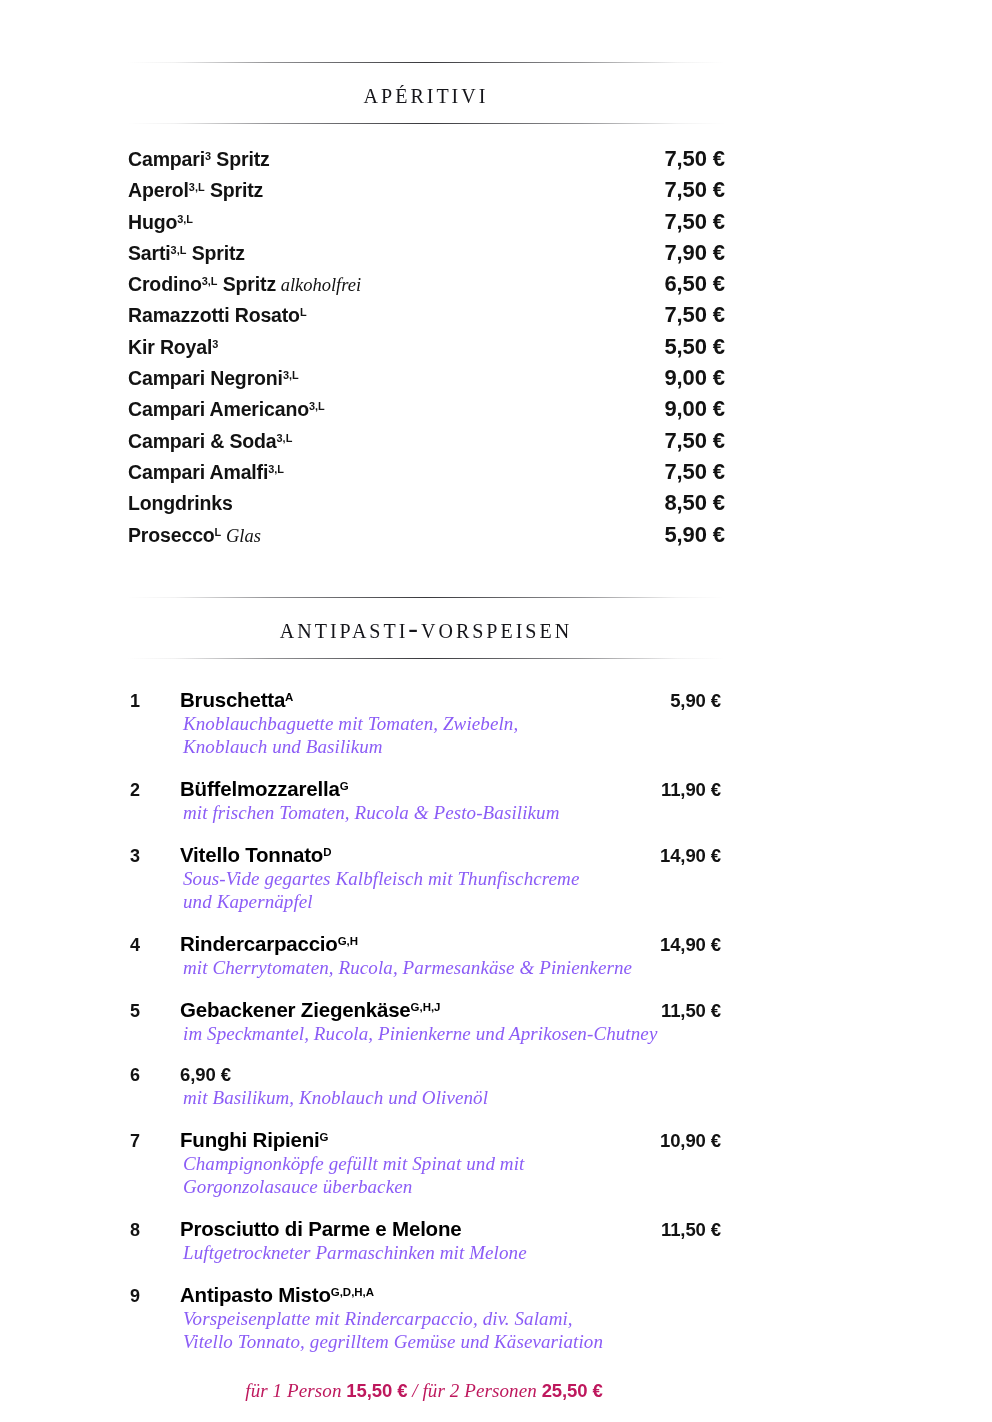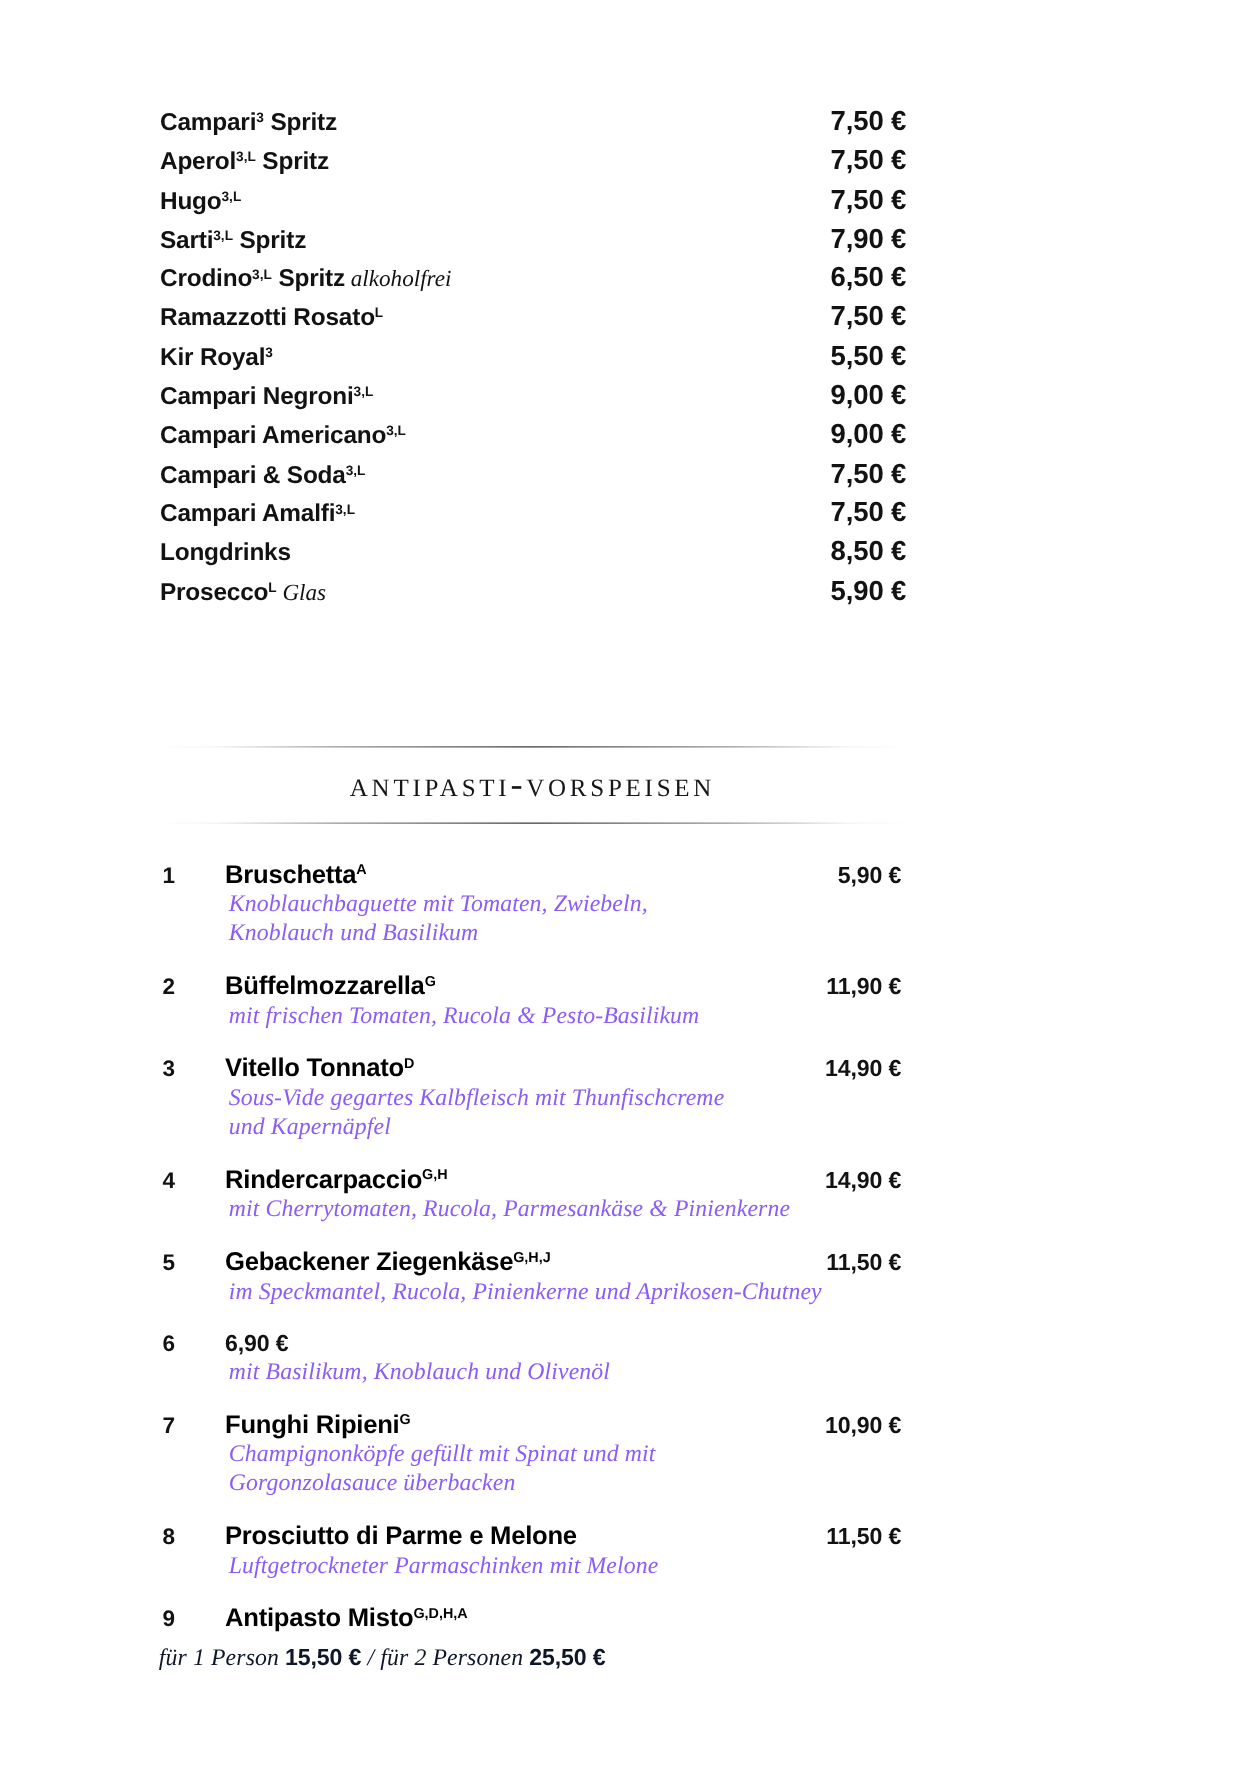--- a/index.html
+++ b/index.html
@@ -144,40 +144,45 @@
     line-height: 1.21;
     color: #8b5cf6;
     margin-left: 56px;
     margin-top: 1px;
     letter-spacing: 0.1px;
   }
   .dual-price {
     font-family: "Liberation Serif", serif;
     font-style: italic;
     font-size: 19px;
-    color: #0f172a;
-    text-align: left;
+    color: #be185d;
+    text-align: center;
     padding-right: 4px;
-    margin-top: 8px;
+    margin-top: 26px;
     letter-spacing: 0.1px;
   }
   .dual-price b {
     font-family: "Liberation Sans", sans-serif;
     font-style: normal;
     font-weight: bold;
     font-size: 18.5px;
     letter-spacing: -0.1px;
   }
 </style>
 </head>
 <body>
 
 <div class="page">
 
   <div class="section" id="section-aperitivi" style="top:62px;">
+    <div class="section-head">
+      <div class="rule"></div>
+      <div class="section-title">Apéritivi</div>
+      <div class="rule"></div>
+    </div>
     <div class="drinks" id="drinks-list">
         <div class="drink-row">
           <div class="drink-name">Campari<sup class="alg">3</sup> Spritz</div>
           <div class="drink-price">7,50 €</div>
         </div>
         <div class="drink-row">
           <div class="drink-name">Aperol<sup class="alg">3,L</sup> Spritz</div>
           <div class="drink-price">7,50 €</div>
         </div>
         <div class="drink-row">
@@ -296,18 +301,19 @@
             <div class="food-price">11,50 €</div>
           </div>
           <div class="food-desc">Luftgetrockneter Parmaschinken mit Melone</div>
         </div>
         <div class="food-item">
           <div class="food-head">
             <div class="food-num">9</div>
             <div class="food-name">Antipasto Misto<sup class="alg">G,D,H,A</sup></div>
             <div class="food-price"></div>
           </div>
+          <div class="food-desc">Vorspeisenplatte mit Rindercarpaccio, div. Salami,<br>Vitello Tonnato, gegrilltem Gemüse und Käsevariation</div>
           <div class="dual-price"><span>für 1 Person </span><b>15,50 €</b><span> / </span><span>für 2 Personen </span><b>25,50 €</b></div>
         </div>
       </div>
   </div>
 
 </div>
 
 </body></html>

